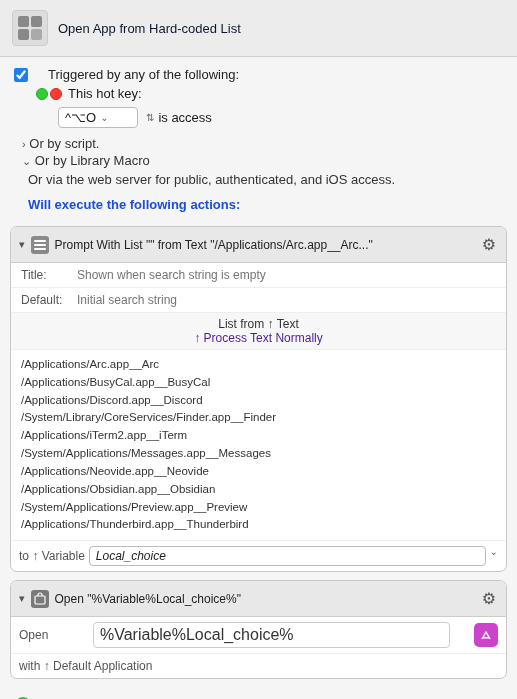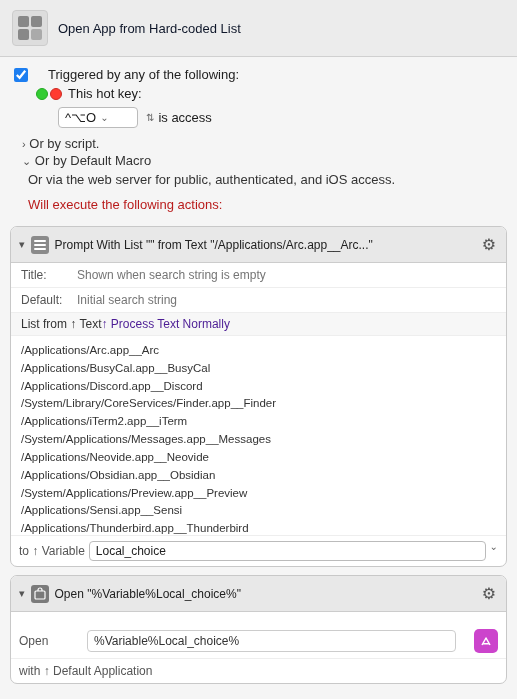--- a/index.html
+++ b/index.html
@@ -116,22 +116,23 @@
       font-size: 11px; color: #555;
     }
     .via-web-row {
       font-size: 13px;
       color: #333;
       margin-left: 14px;
       margin-bottom: 6px;
     }
     .will-execute {
       font-size: 13px;
-      color: #b91c1c;
+      color: #1d4ed8;
       padding: 4px 14px 6px 14px;
+      font-weight: bold;
     }
     .action-card {
       margin: 4px 10px 8px 10px;
       border: 1px solid #c8c8c8;
       border-radius: 7px;
       background: white;
       overflow: hidden;
     }
     .action-header {
       display: flex;
@@ -178,24 +179,25 @@
       flex: 1;
       border: none;
       background: transparent;
       font-size: 12px;
       color: #aaa;
       outline: none;
     }
     .list-from-row {
       display: flex;
       align-items: center;
-      justify-content: flex-start;
+      justify-content: space-between;
       padding: 4px 10px;
       border-bottom: 1px solid #eee;
       background: #f7f7f7;
+      flex-direction: column;
     }
     .list-from-left {
       display: flex; align-items: center; gap: 4px;
       font-size: 12px; color: #333;
     }
     .list-from-right {
       font-size: 12px; color: #4c1d95;
     }
     .list-content {
       padding: 6px 10px;
@@ -212,51 +214,50 @@
       display: flex;
       align-items: center;
       padding: 5px 8px;
       gap: 4px;
     }
     .to-label { font-size: 12px; color: #555; }
     .var-select {
       display: flex; align-items: center; gap: 4px;
       border: 1px solid #bbb; border-radius: 4px;
       background: white; padding: 2px 6px;
-      font-size: 12px; color: #222;
+      font-size: 12px; color: #222; font-style: italic;
     }
     .var-select-wrap {
       flex: 1;
       display: flex; justify-content: space-between;
     }
     .var-arrow { font-size: 10px; color: #666; }
 
     
     .open-action-header {
       display: flex;
       align-items: center;
       justify-content: space-between;
       padding: 6px 8px;
       background: #e8e8e8;
       border-bottom: 1px solid #ccc;
     }
     .open-field-row {
       display: flex;
       align-items: center;
       padding: 5px 8px;
-      gap: 18px;
+      gap: 24px;
       border-bottom: 1px solid #eee;
-      margin-top: 12px;
     }
     .open-input {
       flex: 1;
       border: 1px solid #ccc;
       border-radius: 4px;
       padding: 3px 6px;
-      font-size: 12px;
+      font-size: 16px;
       color: #333;
       background: white;
       outline: none;
     }
     .open-icon-btn {
       width: 24px; height: 24px;
       background: #cc44cc;
       border-radius: 5px;
       display: flex; align-items: center; justify-content: center;
       color: white; font-size: 13px;
@@ -325,21 +326,21 @@
       </div>
     </div>
 
     <div class="or-rows">
       <div class="or-row">
         <span class="expand-arrow">›</span>
         <span>Or by script.</span>
       </div>
       <div class="or-row">
         <span class="expand-arrow">⌄</span>
-        <span>Or by Default Macro</span>
+        <span>Or by Library Macro</span>
       </div>
     </div>
     <div class="via-web-row">Or via the web server for public, authenticated, and iOS access.</div>
     <div class="will-execute">Will execute the following actions:</div>
   </div>
 
   <div class="action-card">
     <div class="action-header">
       <div class="action-header-left">
         <span class="action-expand">▾</span>
@@ -377,21 +378,20 @@
     <div class="list-content">
       <div class="list-item-line">/Applications/Arc.app__Arc</div>
       <div class="list-item-line">/Applications/BusyCal.app__BusyCal</div>
       <div class="list-item-line">/Applications/Discord.app__Discord</div>
       <div class="list-item-line">/System/Library/CoreServices/Finder.app__Finder</div>
       <div class="list-item-line">/Applications/iTerm2.app__iTerm</div>
       <div class="list-item-line">/System/Applications/Messages.app__Messages</div>
       <div class="list-item-line">/Applications/Neovide.app__Neovide</div>
       <div class="list-item-line">/Applications/Obsidian.app__Obsidian</div>
       <div class="list-item-line">/System/Applications/Preview.app__Preview</div>
-      <div class="list-item-line">/Applications/Sensi.app__Sensi</div>
       <div class="list-item-line">/Applications/Thunderbird.app__Thunderbird</div>
 
     </div>
 
     <div class="to-variable-row">
       <span class="to-label">to ↑ Variable</span>
       <div class="var-select-wrap">
         <div class="var-select" style="flex:1;">
           <span>Local_choice</span>
         </div>

